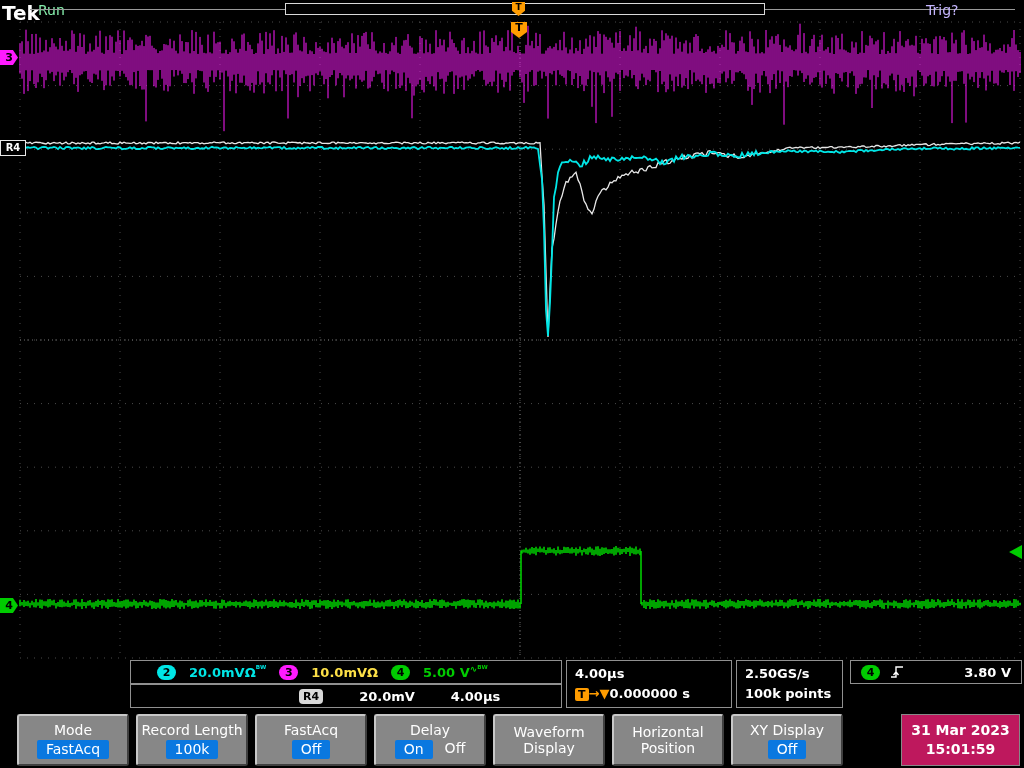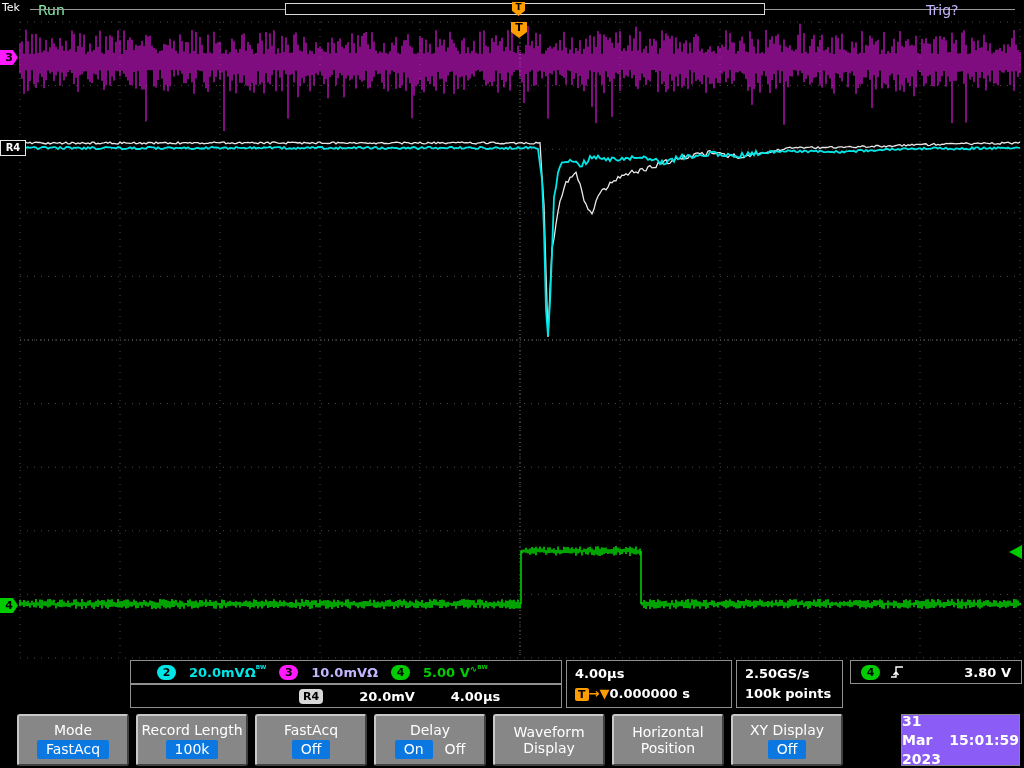--- a/index.html
+++ b/index.html
@@ -1,20 +1,20 @@
 <!DOCTYPE html>
 <html><head>
 <meta charset="utf-8">
 <style>
 *{margin:0;padding:0;box-sizing:border-box}
 html,body{width:1024px;height:768px;background:#000;font-family:"DejaVu Sans","Liberation Sans",sans-serif;overflow:hidden}
 .scope{position:relative;width:1024px;height:768px;background:#000}
 .abs{position:absolute}
 
-.tek{left:2px;top:1px;color:#fff;font-size:11px;font-weight:400}
+.tek{left:2px;top:1px;color:#fff;font-size:20px;font-weight:700}
 .run{left:38px;top:2px;color:#86efac;font-size:14px}
 .trigq{left:926px;top:2px;color:#c4b5fd;font-size:14px}
 .recline{left:30px;top:9px;width:985px;height:1px;background:#9a9a9a}
 .hposbar{left:285px;top:3px;width:480px;height:12px;border:1px solid #d8d8d8;background:#000}
 .tmark{width:13px;height:14px;background:#ff9c00;color:#000;font-size:9px;font-weight:700;text-align:center;line-height:11px;clip-path:polygon(0 0,100% 0,100% 62%,50% 100%,0 62%)}
 .tmark.top{left:512px;top:2px}
 .tflag{left:511px;top:22px;width:16px;height:16px;background:#ff9c00;color:#000;font-size:11px;font-weight:700;text-align:center;line-height:12px;clip-path:polygon(0 0,100% 0,100% 62%,50% 100%,0 62%)}
 
 .lmark{left:0;width:18px;height:15px;color:#000;font-size:11px;font-weight:700;text-align:center;line-height:15px;clip-path:polygon(0 0,72% 0,100% 50%,72% 100%,0 100%)}
 .lmark.c3{top:50px;background:#ff1aff}
@@ -24,33 +24,33 @@
 
 .readout{left:0;top:660px;width:1024px;height:50px;background:#000}
 .rbox{position:absolute;border:1px solid #909090;background:#000;color:#fff;font-size:13px;font-weight:700}
 .chbox{left:130px;top:0;width:432px;height:24px;display:flex;align-items:center;gap:13px;padding-left:26px}
 .r4box{left:130px;top:24px;width:432px;height:24px;display:flex;align-items:center;gap:36px;padding-left:168px}
 .tbox{left:566px;top:0;width:166px;height:48px;padding:3px 8px;line-height:20px}
 .ratebox{left:736px;top:0;width:107px;height:48px;padding:3px 8px;line-height:20px}
 .trigbox{left:850px;top:0;width:172px;height:24px;display:flex;align-items:center;gap:10px;padding:0 10px}
 .chip{display:inline-flex;align-items:center;justify-content:center;min-width:19px;height:15px;border-radius:8px;color:#000;font-size:11px;font-weight:700;padding:0 4px}
 .chip.cy{background:#00e6e6}.chip.mg{background:#ff1aff}.chip.gn{background:#00cc00}.chip.wh{background:#d8d8d8;border-radius:4px}
-.cyt{color:#00e6e6}.mgt{color:#c4b5fd}.gnt{color:#00cc00}
+.cyt{color:#00e6e6}.mgt{color:#fde047}.gnt{color:#00cc00}
 .sup{font-size:9px;vertical-align:super}
 .tico{display:inline-block;background:#ff9c00;color:#000;font-size:11px;font-weight:700;padding:0 3px;border-radius:2px;line-height:13px}
 .orange{color:#ff9c00}
 .tl-val{margin-left:auto}
 
 .menubar{left:0;top:712px;width:1024px;height:56px;background:#000;display:flex;gap:7px;padding:2px 2px 0 17px}
 .btn{width:112px;height:52px;background:#878787;border:2px solid;border-color:#c8c8c8 #404040 #404040 #c8c8c8;border-radius:3px;display:flex;flex-direction:column;align-items:center;justify-content:center;gap:2px;color:#fff;cursor:pointer}
 .btn-title{font-size:14px;line-height:16px;text-align:center}
 .chipblue{background:#0a78e0;color:#fff;padding:0 9px;font-size:14px;line-height:19px;border-radius:2px}
-.btn-row{display:flex;align-items:center;gap:12px}
+.btn-row{display:flex;gap:12px}
 .altval{font-size:14px}
-.datebox{margin-left:auto;margin-right:2px;width:119px;height:52px;background:#8b5cf6;border:1px solid #888;color:#fff;font-size:14px;font-weight:700;display:flex;flex-direction:row;align-items:center;justify-content:center;line-height:19px}
+.datebox{margin-left:auto;margin-right:2px;width:119px;height:52px;background:#be185d;border:1px solid #888;color:#fff;font-size:14px;font-weight:700;display:flex;flex-direction:column;align-items:center;justify-content:center;line-height:19px}
 svg.plot{position:absolute;left:0;top:0;pointer-events:none}
 </style>
 </head>
 <body>
 
 <div class="scope">
 
   <svg class="plot" id="scope-svg" width="1024" height="768">
       <line x1="20" y1="22" x2="20" y2="658" stroke="#4a4a4a" stroke-dasharray="1 6" stroke-width="1"></line>
       <line x1="20" y1="22" x2="1020" y2="22" stroke="#4a4a4a" stroke-dasharray="1 6" stroke-width="1"></line>

